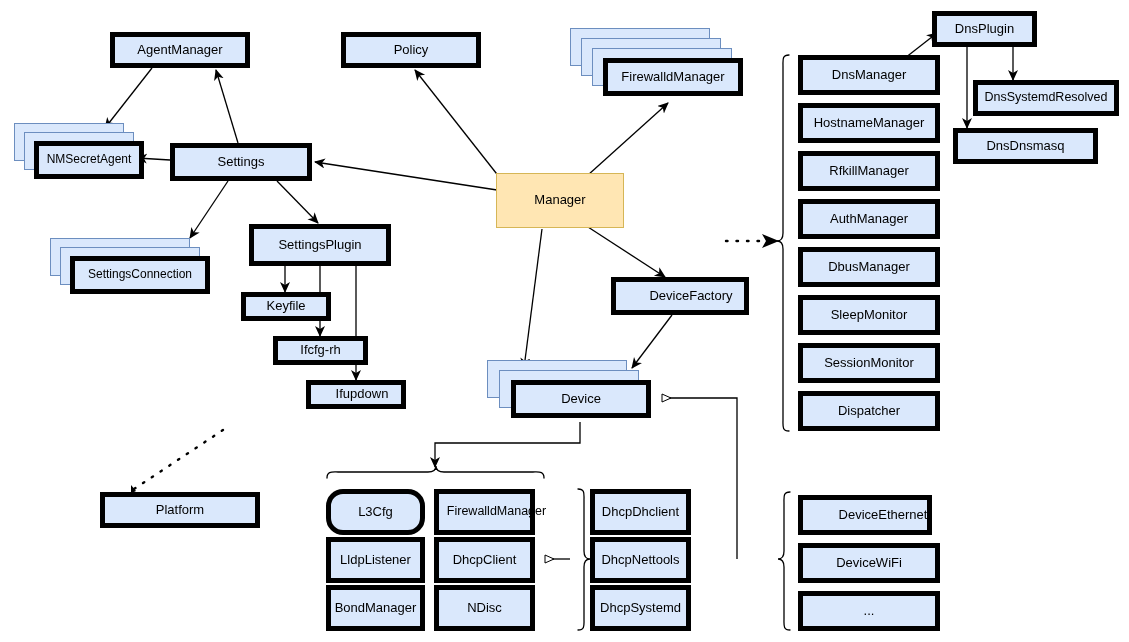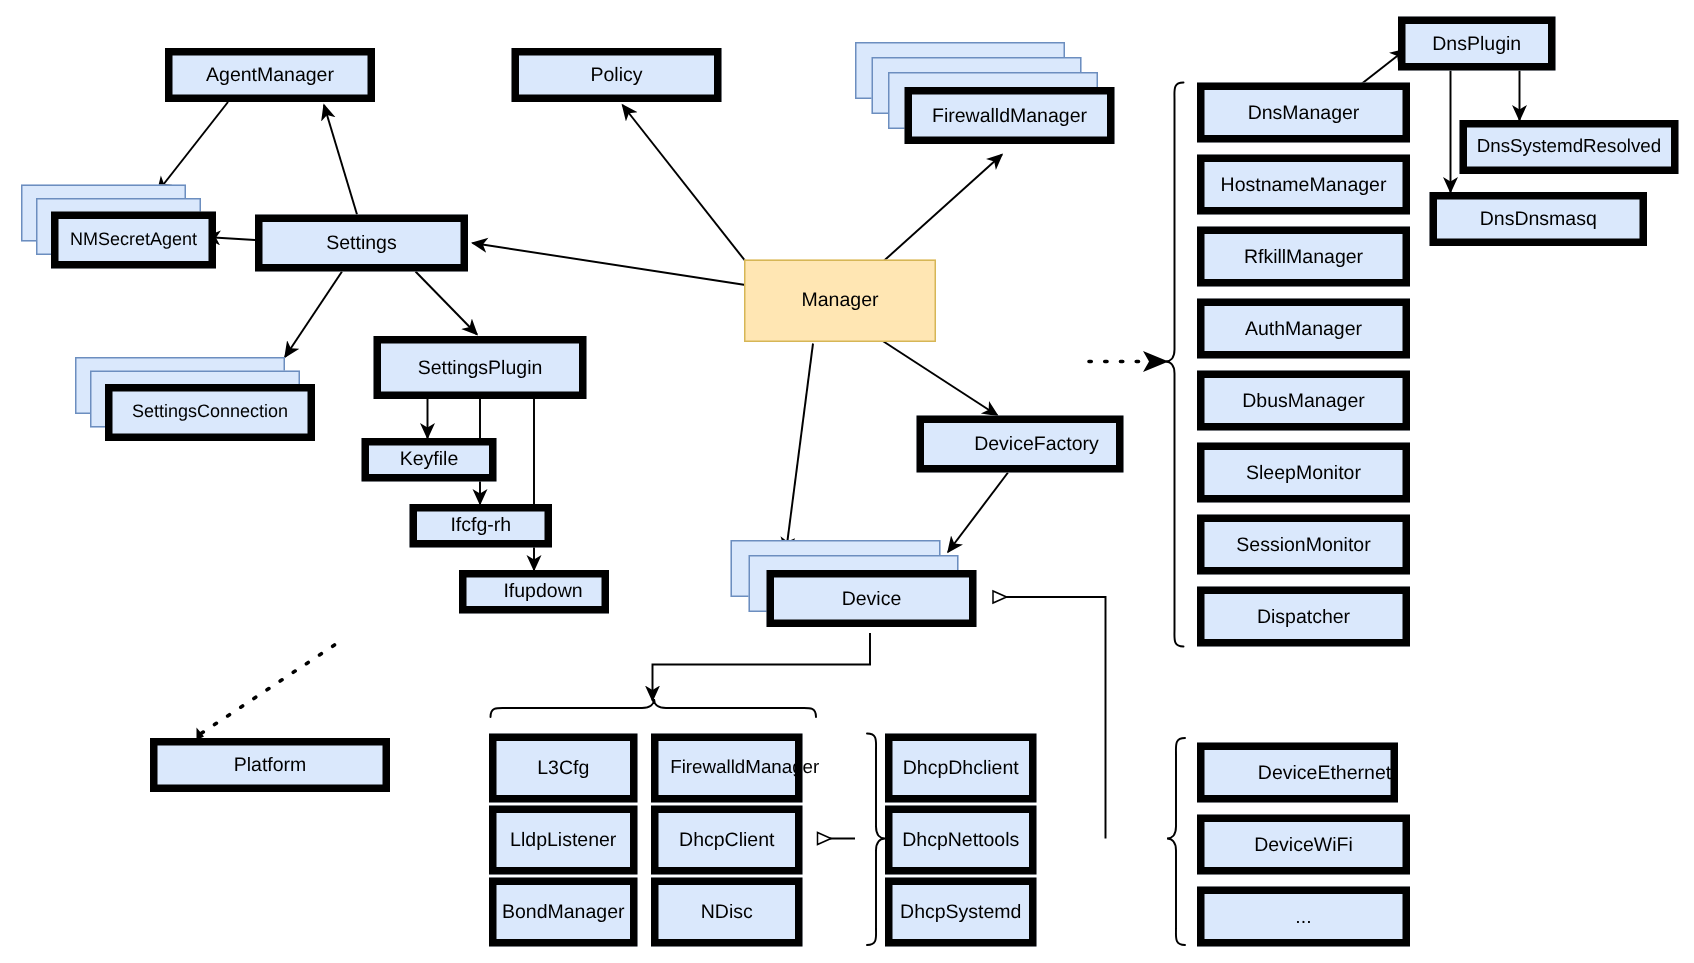--- a/index.html
+++ b/index.html
@@ -175,21 +175,21 @@
 
   <div class="node" style="left:798px;top:55px;width:142px;height:40px;">DnsManager</div>
   <div class="node" style="left:798px;top:103px;width:142px;height:40px;">HostnameManager</div>
   <div class="node" style="left:798px;top:151px;width:142px;height:40px;">RfkillManager</div>
   <div class="node" style="left:798px;top:199px;width:142px;height:40px;">AuthManager</div>
   <div class="node" style="left:798px;top:247px;width:142px;height:40px;">DbusManager</div>
   <div class="node" style="left:798px;top:295px;width:142px;height:40px;">SleepMonitor</div>
   <div class="node" style="left:798px;top:343px;width:142px;height:40px;">SessionMonitor</div>
   <div class="node" style="left:798px;top:391px;width:142px;height:40px;">Dispatcher</div>
 
-  <div class="node" style="left:326px;top:489px;width:99px;height:46px;">L3Cfg</div>
+  <div class="node" style="left:326px;top:489px;width:99px;height:46px;border-radius:17px;">L3Cfg</div>
   <div class="node" style="left:434px;top:489px;width:101px;height:46px;font-size:12.5px;padding-left:24px;">FirewalldManager</div>
   <div class="node" style="left:326px;top:537px;width:99px;height:46px;">LldpListener</div>
   <div class="node" style="left:434px;top:537px;width:101px;height:46px;">DhcpClient</div>
   <div class="node" style="left:326px;top:585px;width:99px;height:46px;">BondManager</div>
   <div class="node" style="left:434px;top:585px;width:101px;height:46px;">NDisc</div>
 
   <div class="node" style="left:590px;top:489px;width:101px;height:46px;">DhcpDhclient</div>
   <div class="node" style="left:590px;top:537px;width:101px;height:46px;">DhcpNettools</div>
   <div class="node" style="left:590px;top:585px;width:101px;height:46px;">DhcpSystemd</div>
 

